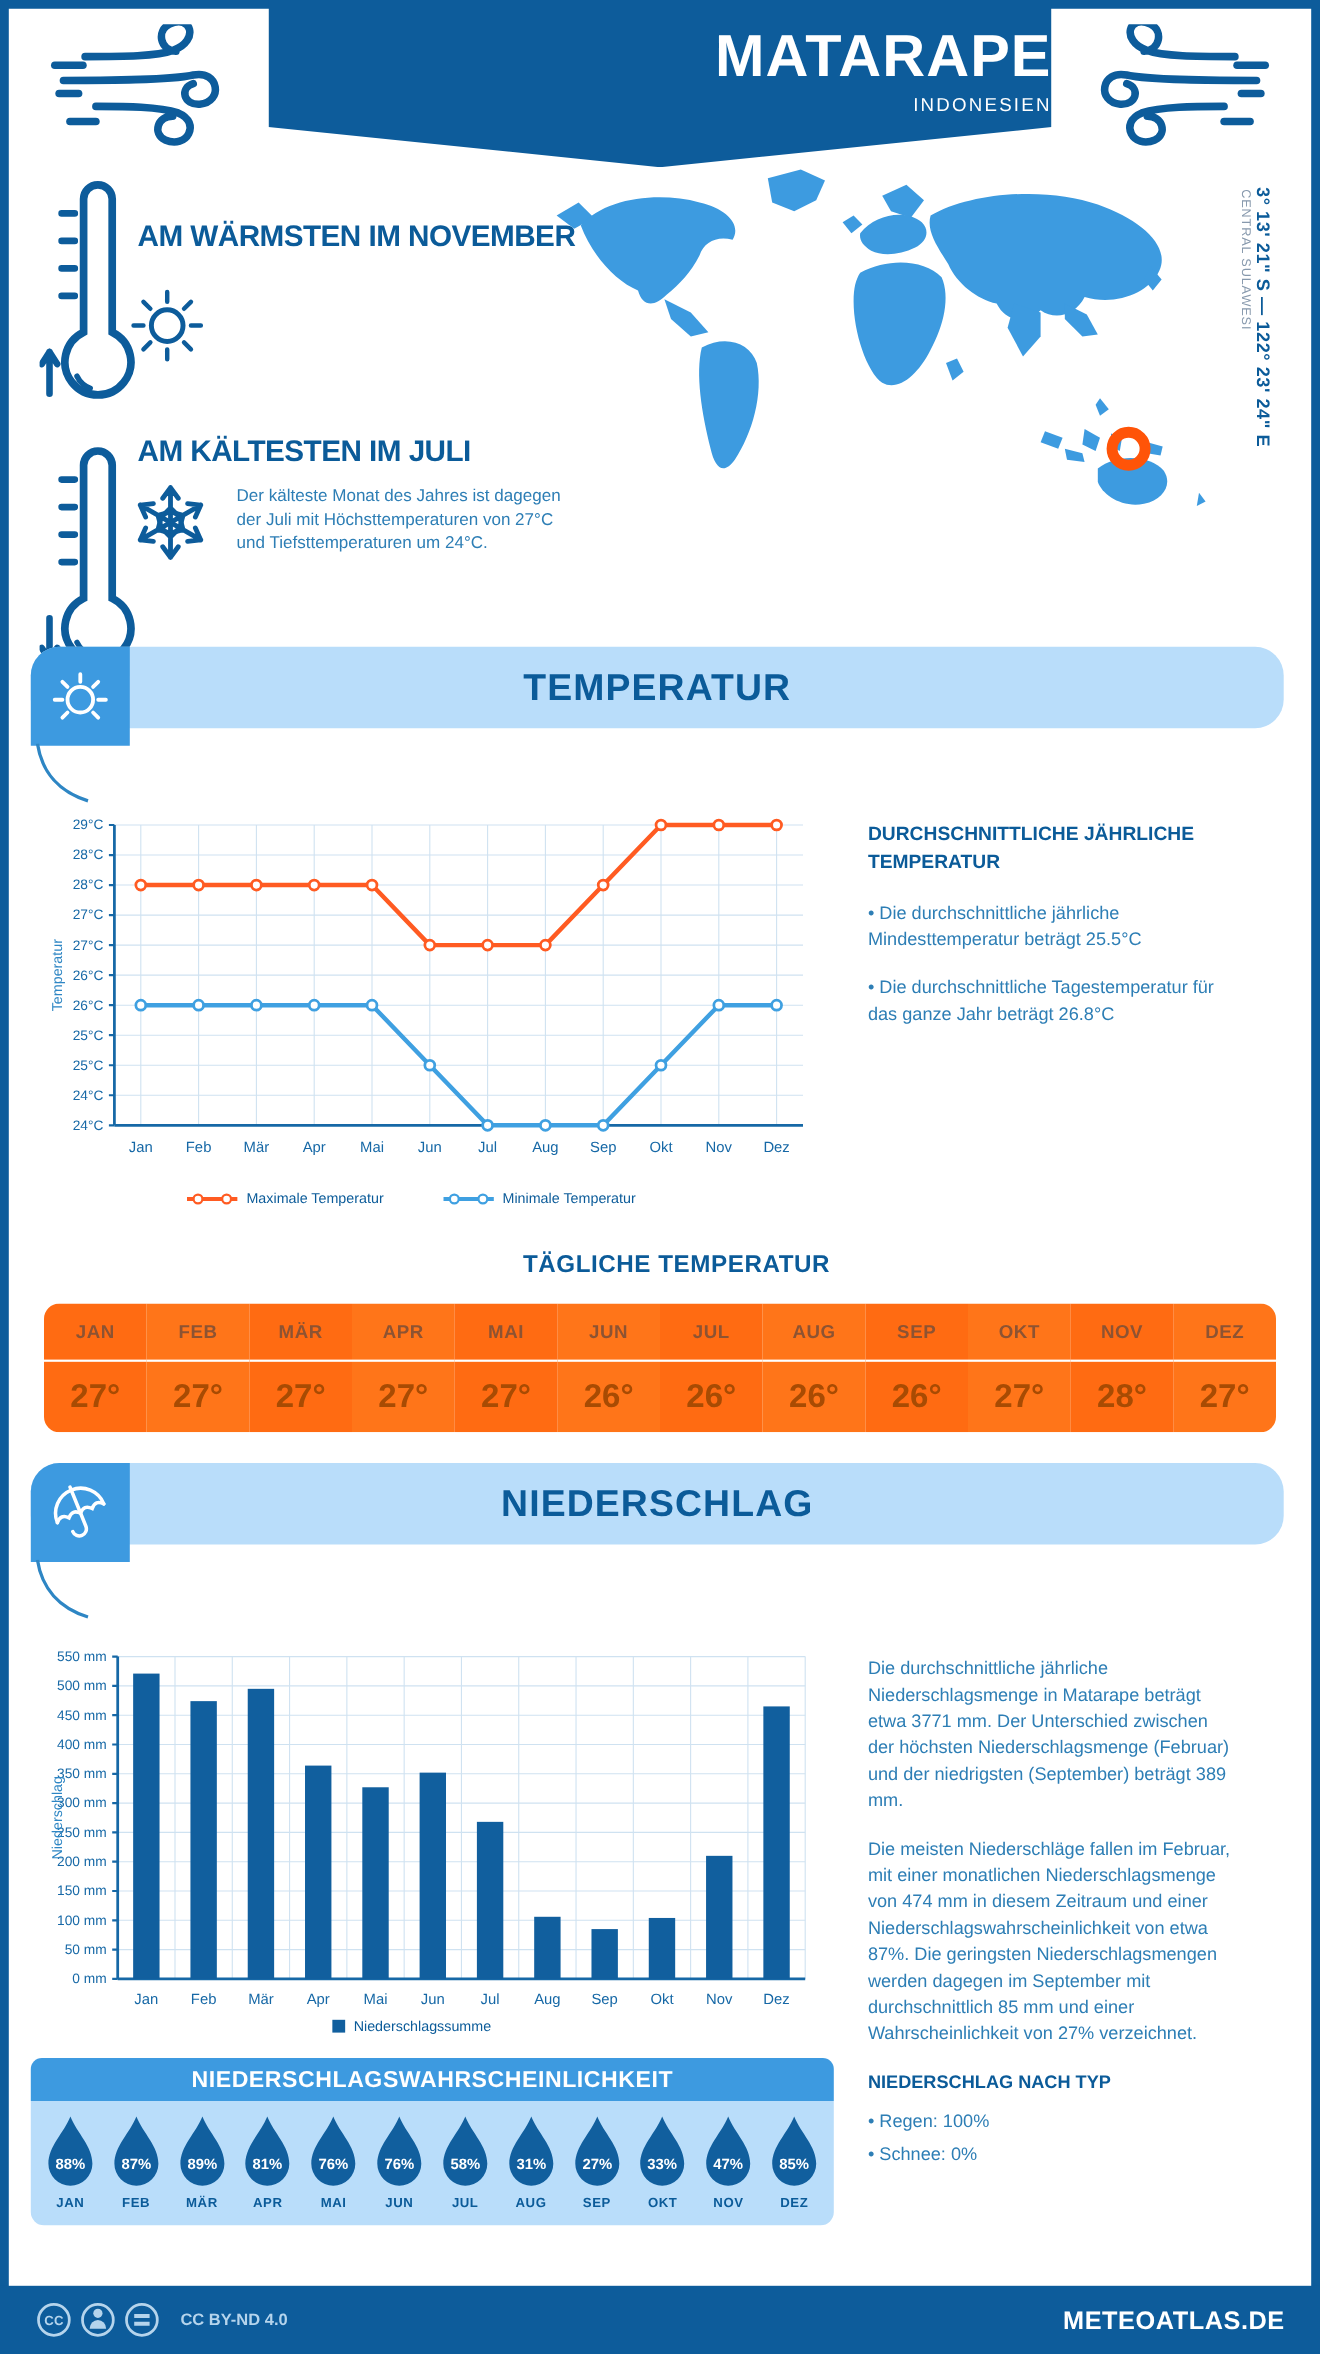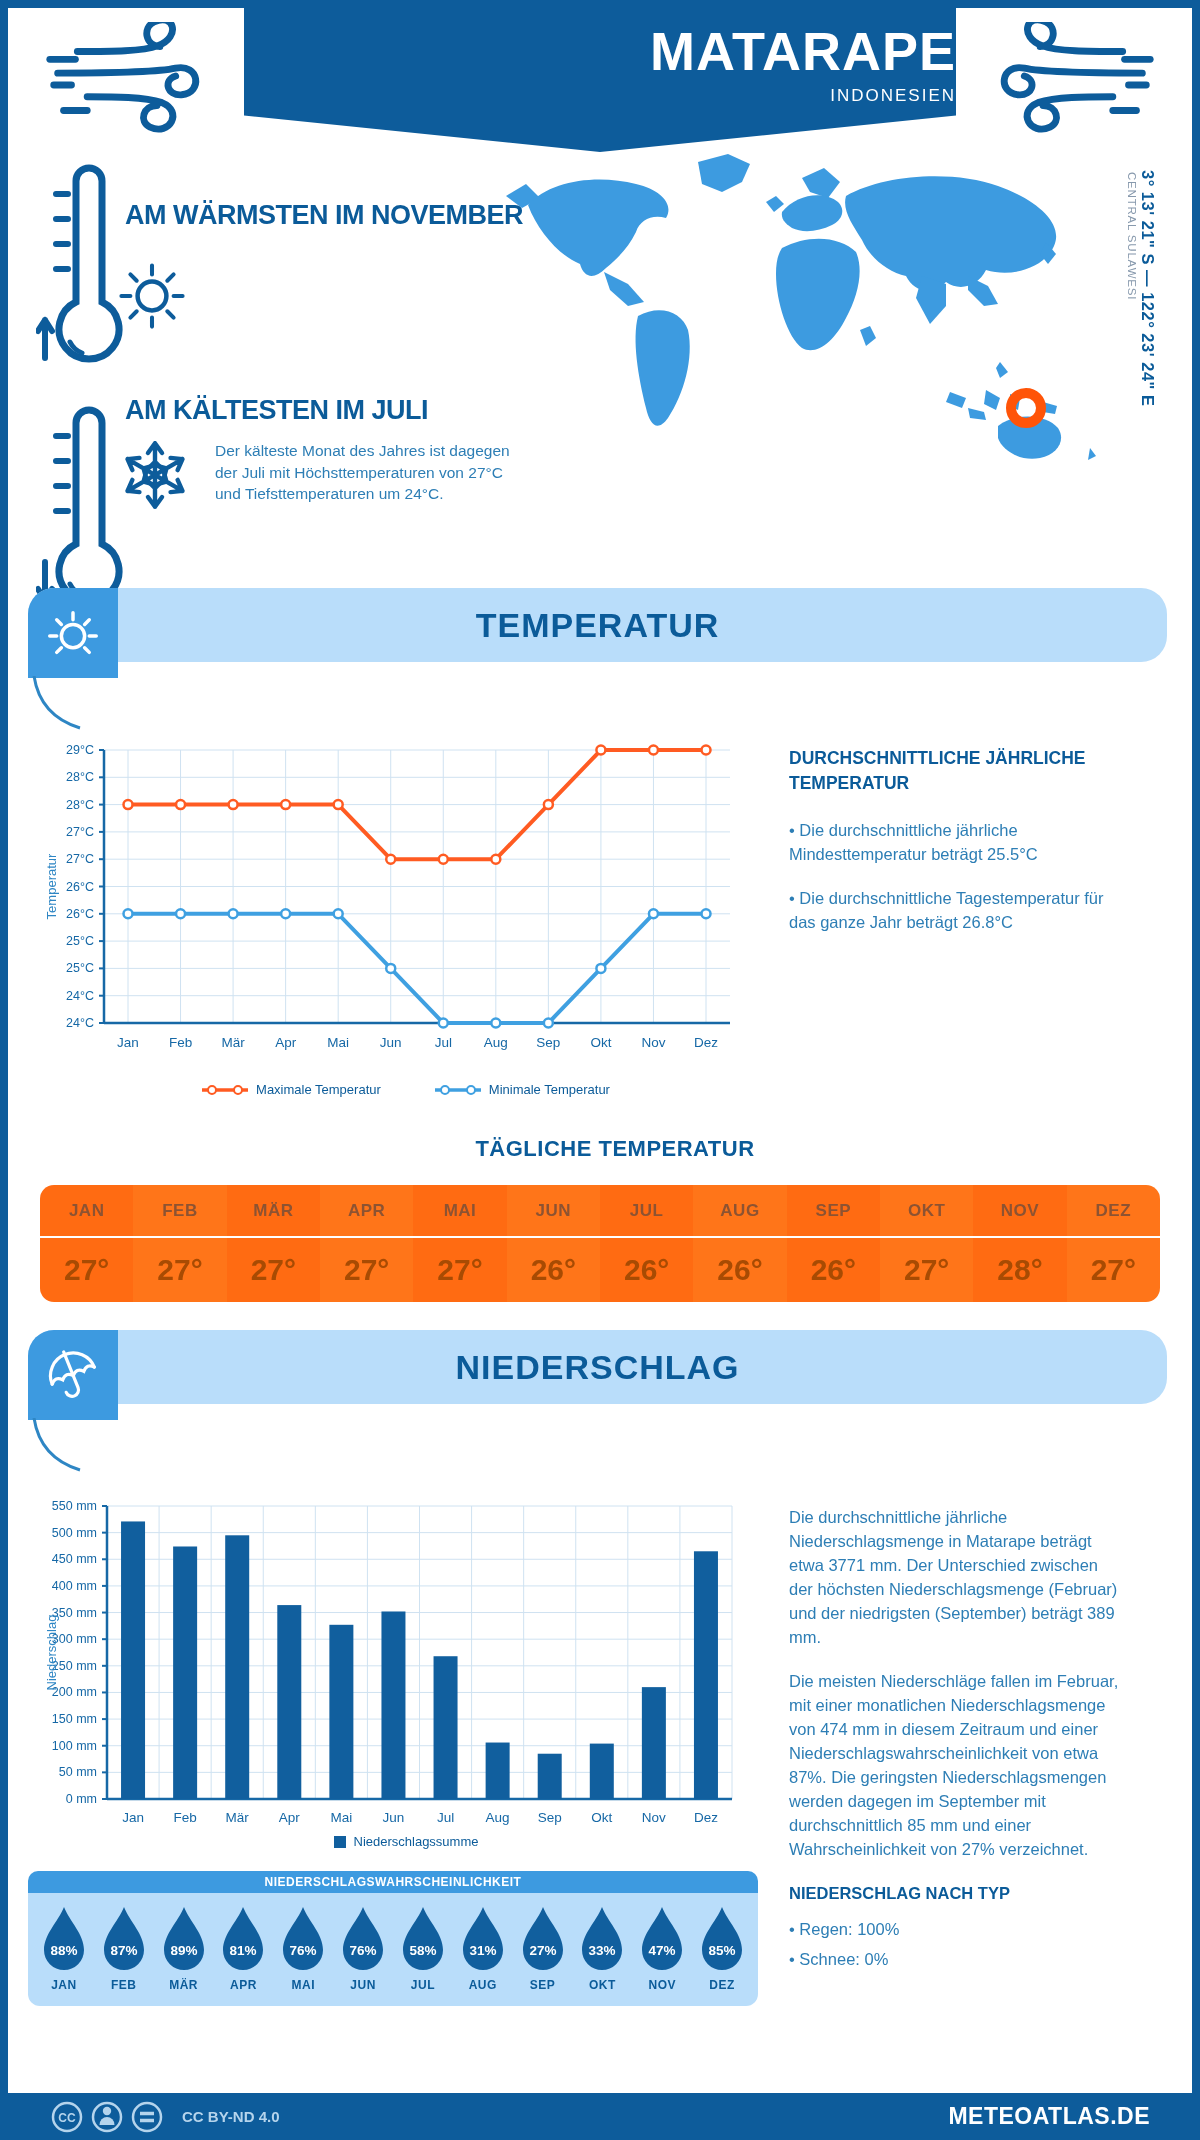--- a/index.html
+++ b/index.html
@@ -34,45 +34,45 @@
              border-radius:26px 0 0 0;display:flex;align-items:center;justify-content:center;}
   .curl{position:absolute;left:30px;width:54px;height:56px;}
   
   .rcol{position:absolute;left:789px;width:332px;color:var(--body);font-size:16.5px;line-height:24px;}
   .rcol h3{font-size:17.5px;line-height:25px;color:var(--heading);margin-bottom:22px;}
   .rcol p{margin-bottom:20px;}
   .rcol .bullet{margin-bottom:20px;}
   .rcol .type-head{font-size:16.5px;font-weight:bold;color:var(--heading);margin:6px 0 12px 0;}
   .rcol .type-bullet{margin-bottom:6px;}
   
-  .legend{position:absolute;left:56px;width:700px;display:flex;justify-content:center;gap:54px;
+  .legend{position:absolute;left:24px;width:700px;display:flex;justify-content:center;gap:54px;
           font-size:13px;color:var(--heading);align-items:center;}
   .legend .item{display:flex;align-items:center;gap:8px;}
   
   .daily-title{position:absolute;left:15px;top:1136px;width:1200px;text-align:center;
                font-size:22px;font-weight:bold;color:var(--heading);letter-spacing:.5px;}
   .temp-table{position:absolute;left:40px;top:1185px;width:1120px;height:117px;border-radius:14px;
               overflow:hidden;display:grid;grid-template-columns:repeat(12,1fr);}
   .tt-col{background:var(--orange);display:flex;flex-direction:column;}
   .tt-col.alt{background:#ff7519;}
   .tt-m{height:53px;display:flex;align-items:center;justify-content:center;font-size:17px;
         font-weight:bold;color:#8d5332;border-bottom:2px solid #fff;letter-spacing:.5px;}
   .tt-v{flex:1;display:flex;align-items:center;justify-content:center;font-size:30px;
         font-weight:bold;color:#a84b03;}
   
   .prob{position:absolute;left:28px;top:1871px;width:730px;}
-  .prob-head{height:22px;background:var(--accent);border-radius:10px 10px 0 0;display:flex;
-             align-items:center;justify-content:center;color:#fff;font-weight:bold;font-size:12px;letter-spacing:.5px;}
+  .prob-head{height:39px;background:var(--accent);border-radius:10px 10px 0 0;display:flex;
+             align-items:center;justify-content:center;color:#fff;font-weight:bold;font-size:21px;letter-spacing:.5px;}
   .prob-body{background:var(--panel);border-radius:0 0 12px 12px;padding:12px 6px 14px 6px;
              display:grid;grid-template-columns:repeat(12,1fr);}
   .drop-cell{display:flex;flex-direction:column;align-items:center;}
   .drop-month{margin-top:7px;font-size:12px;font-weight:bold;color:var(--heading);letter-spacing:.5px;}
   
-  .footer{position:absolute;left:0;bottom:0;width:1200px;height:47px;background:var(--navy);
-          display:flex;align-items:center;padding:0 50px;}
+  .footer{position:absolute;left:0;bottom:0;width:1200px;height:62px;background:var(--navy);
+          display:flex;align-items:center;padding:0 32px;}
   .license{display:flex;align-items:center;gap:14px;color:#b5d4ec;font-weight:bold;font-size:15px;}
   .brand{margin-left:auto;color:#fff;font-weight:bold;font-size:23px;letter-spacing:.5px;}
   svg text{font-family:"Liberation Sans",sans-serif;}
 </style>
 </head>
 <body>
 
 <div class="page">
 
   <svg class="wind left" viewBox="0 0 170 120" fill="none" stroke="#0d5c9b" stroke-width="7" stroke-linecap="round">

